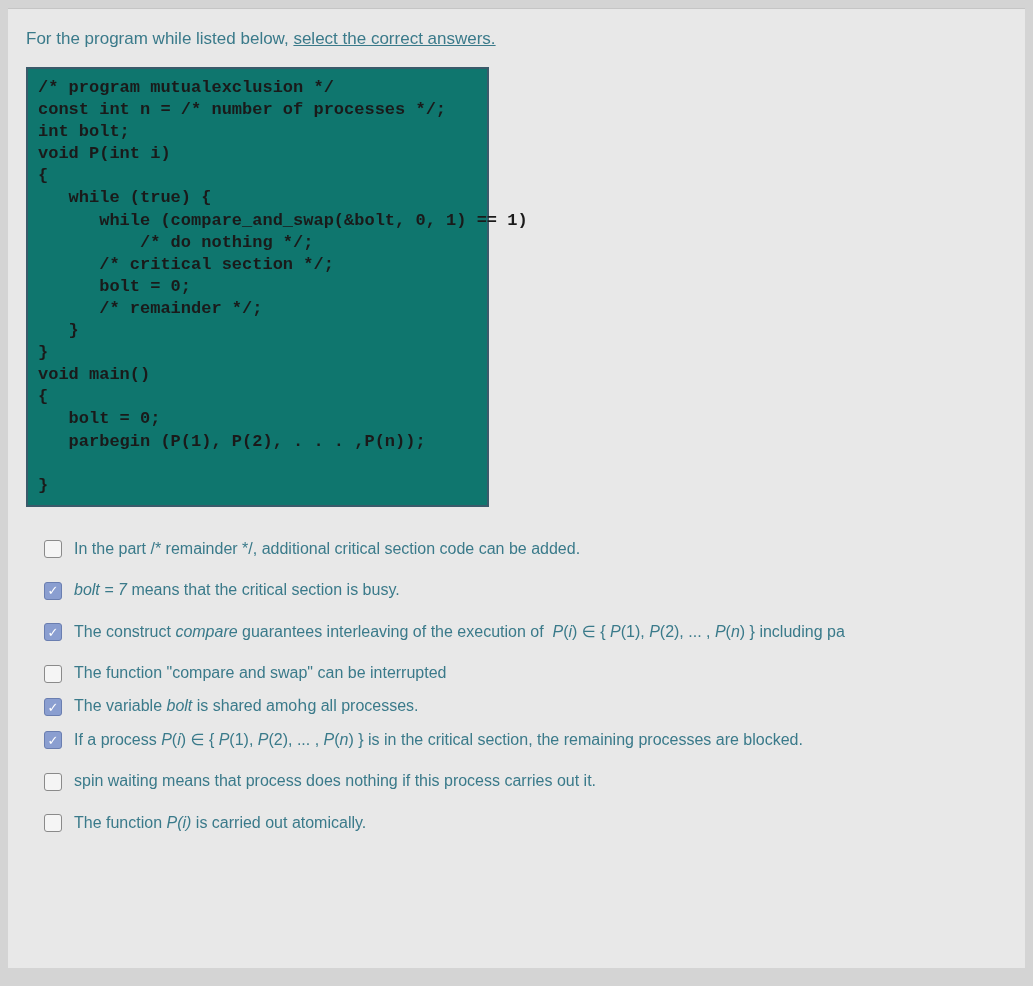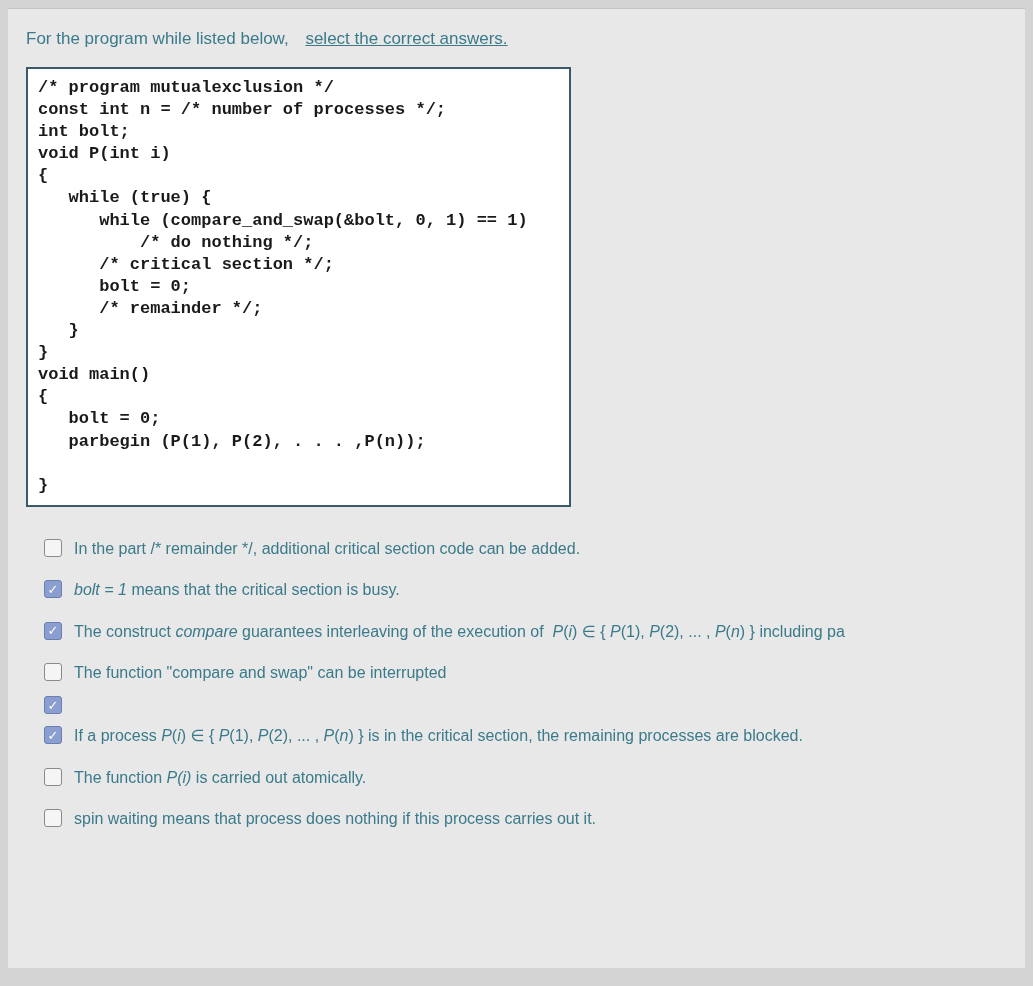--- a/index.html
+++ b/index.html
@@ -20,42 +20,41 @@
     position: relative;
     border-top: 1px solid #c5c5c5;
   }
   .question {
     color: #3a7a8a;
     font-size: 17px;
     margin-bottom: 18px;
   }
   .question .underlined {
     text-decoration: underline;
-    margin-left: 12px;
   }
   .codebox {
-    background: #ffffff;
+    background: #0f766e;
     border: 2px solid #3a5a6a;
     padding: 8px 10px;
     font-family: "Courier New", monospace;
     font-size: 17px;
     font-weight: bold;
     line-height: 1.3;
-    width: 545px;
+    width: 463px;
     color: #1a1a1a;
     white-space: pre;
     box-sizing: border-box;
   }
   .options {
     margin-top: 30px;
     padding-left: 6px;
   }
   .opt {
     display: flex;
-    align-items: flex-start;
+    align-items: center;
     margin-bottom: 18px;
     color: #3a7a8a;
     font-size: 16px;
     padding-left: 12px;
   }
   .opt .chk {
     width: 16px;
     height: 16px;
     border: 1px solid #8a8a8a;
     border-radius: 3px;
@@ -110,40 +109,41 @@
 
 }</div>
 
   <div class="options">
     <div class="opt">
       <div class="chk"></div>
       <div class="txt">In the part /* remainder */, additional critical section code can be added.</div>
     </div>
     <div class="opt">
       <div class="chk checked">✓</div>
-      <div class="txt"><i>bolt = 1</i> means that the critical section is busy.</div>
+      <div class="txt"><i>bolt = 7</i> means that the critical section is busy.</div>
     </div>
     <div class="opt">
       <div class="chk checked">✓</div>
       <div class="txt">The construct <i>compare</i> guarantees interleaving of the execution of &nbsp;<i>P</i>(<i>i</i>) ∈ { <i>P</i>(1), <i>P</i>(2), ... , <i>P</i>(<i>n</i>) } including pa</div>
     </div>
     <div class="opt tight">
       <div class="chk"></div>
       <div class="txt">The function "compare and swap" can be interrupted</div>
     </div>
     <div class="opt tight">
       <div class="chk checked">✓</div>
+      <div class="txt">The variable <i>bolt</i> is shared amo𝗁g all processes.</div>
     </div>
     <div class="opt">
       <div class="chk checked">✓</div>
       <div class="txt">If a process <i>P</i>(<i>i</i>) ∈ { <i>P</i>(1), <i>P</i>(2), ... , <i>P</i>(<i>n</i>) } is in the critical section, the remaining processes are blocked.</div>
     </div>
     <div class="opt">
       <div class="chk"></div>
-      <div class="txt">The function <i>P(i)</i> is carried out atomically.</div>
+      <div class="txt">spin waiting means that process does nothing if this process carries out it.</div>
     </div>
     <div class="opt">
       <div class="chk"></div>
-      <div class="txt">spin waiting means that process does nothing if this process carries out it.</div>
+      <div class="txt">The function <i>P(i)</i> is carried out atomically.</div>
     </div>
   </div>
 
 </div>
 
 </body></html>

